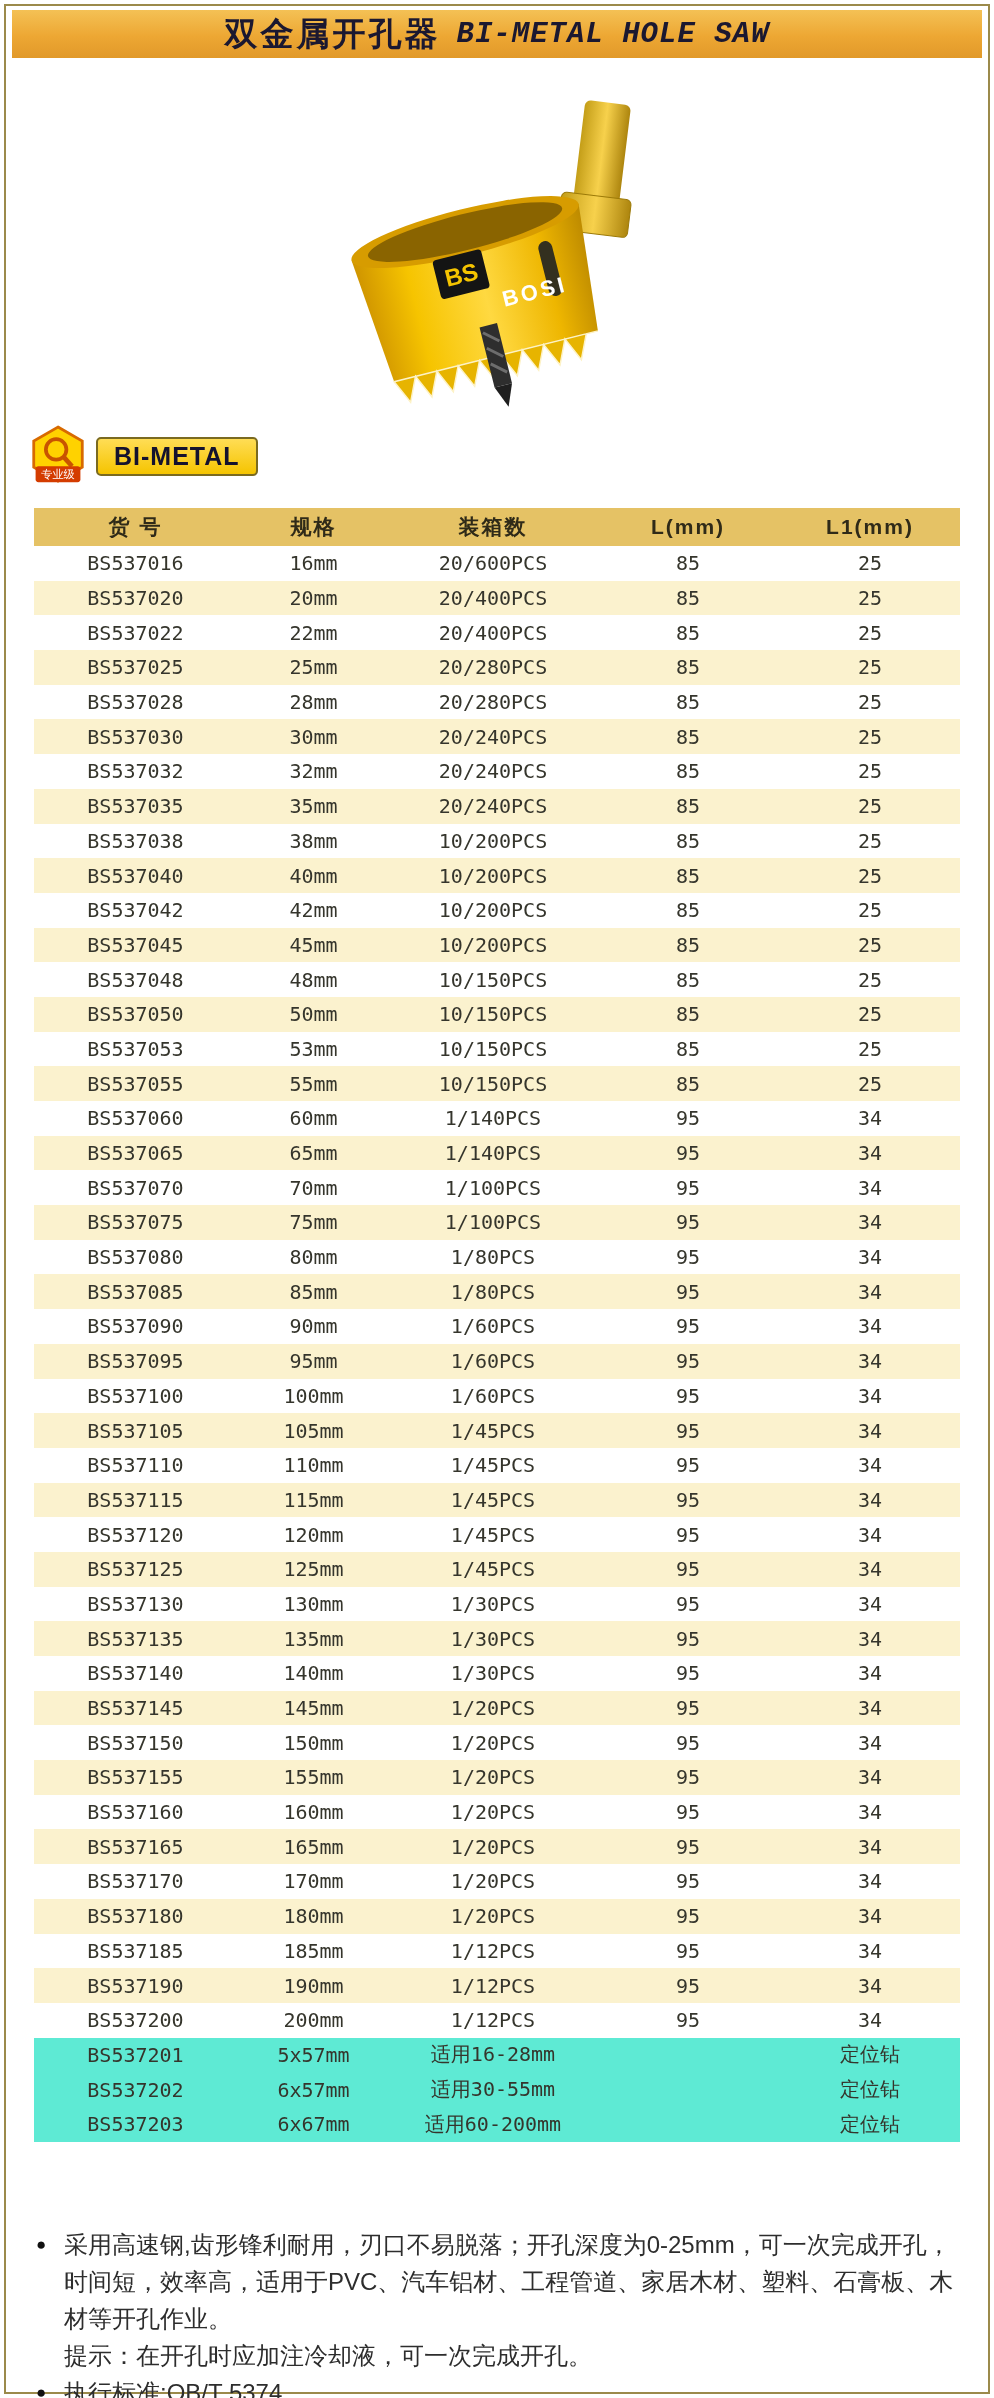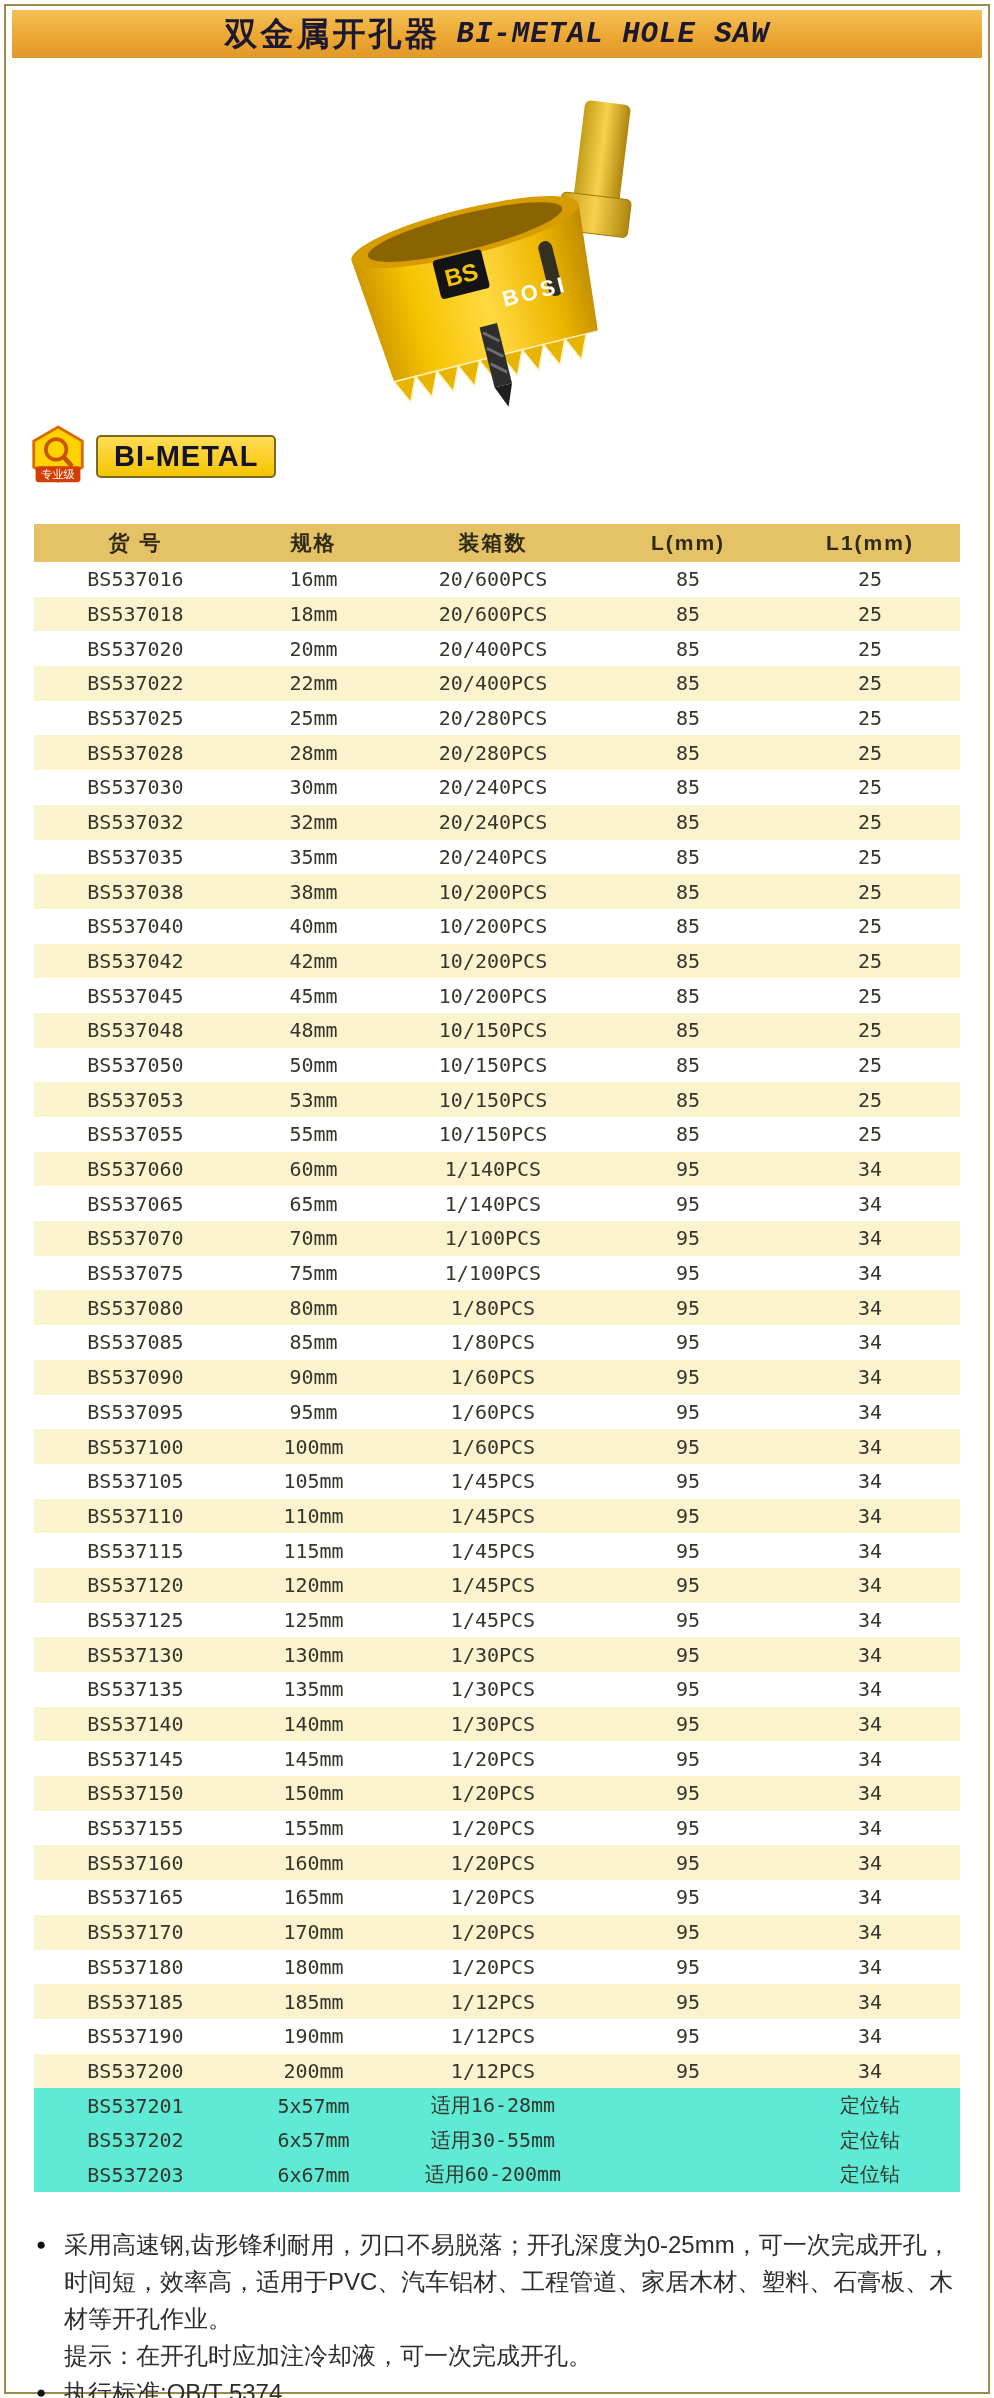--- a/index.html
+++ b/index.html
@@ -20,26 +20,26 @@
     font-family:"Liberation Mono","DejaVu Sans Mono",monospace;letter-spacing:1px;}
 
   
   .product{position:absolute;top:100px;left:50%;transform:translateX(-50%);}
 
   
   .badge-row{position:absolute;top:425px;left:30px;display:flex;align-items:center;gap:10px;}
   .badge-pill{
     background:linear-gradient(180deg,#ffdd55,#f5c400);
     border:2px solid #7a6a20;border-radius:5px;
-    font-size:29px;font-weight:bold;color:#14122e;padding:3px 16px;letter-spacing:1px;
+    font-size:25px;font-weight:bold;color:#14122e;padding:3px 16px;letter-spacing:1px;
   }
 
   
   .spec-table{
-    position:absolute;top:524px;left:34px;width:926px;
+    position:absolute;top:508px;left:34px;width:926px;
     border-collapse:collapse;table-layout:fixed;
     font-size:20px;color:#3b3b33;
   }
   .spec-table th{
     height:36px;background:#e5c265;font-weight:bold;color:#2f2a18;
     font-size:21px;text-align:center;letter-spacing:2px;
   }
   .spec-table td{
     height:34.7px;text-align:center;padding:0;
     font-family:"DejaVu Sans Mono","Liberation Sans",monospace;
@@ -142,27 +142,20 @@
   </thead>
   <tbody>
       <tr>
         <td>BS537016</td>
         <td>16mm</td>
         <td>20/600PCS</td>
         <td>85</td>
         <td>25</td>
       </tr>
       <tr>
-        <td>BS537018</td>
-        <td>18mm</td>
-        <td>20/600PCS</td>
-        <td>85</td>
-        <td>25</td>
-      </tr>
-      <tr>
         <td>BS537020</td>
         <td>20mm</td>
         <td>20/400PCS</td>
         <td>85</td>
         <td>25</td>
       </tr>
       <tr>
         <td>BS537022</td>
         <td>22mm</td>
         <td>20/400PCS</td>

